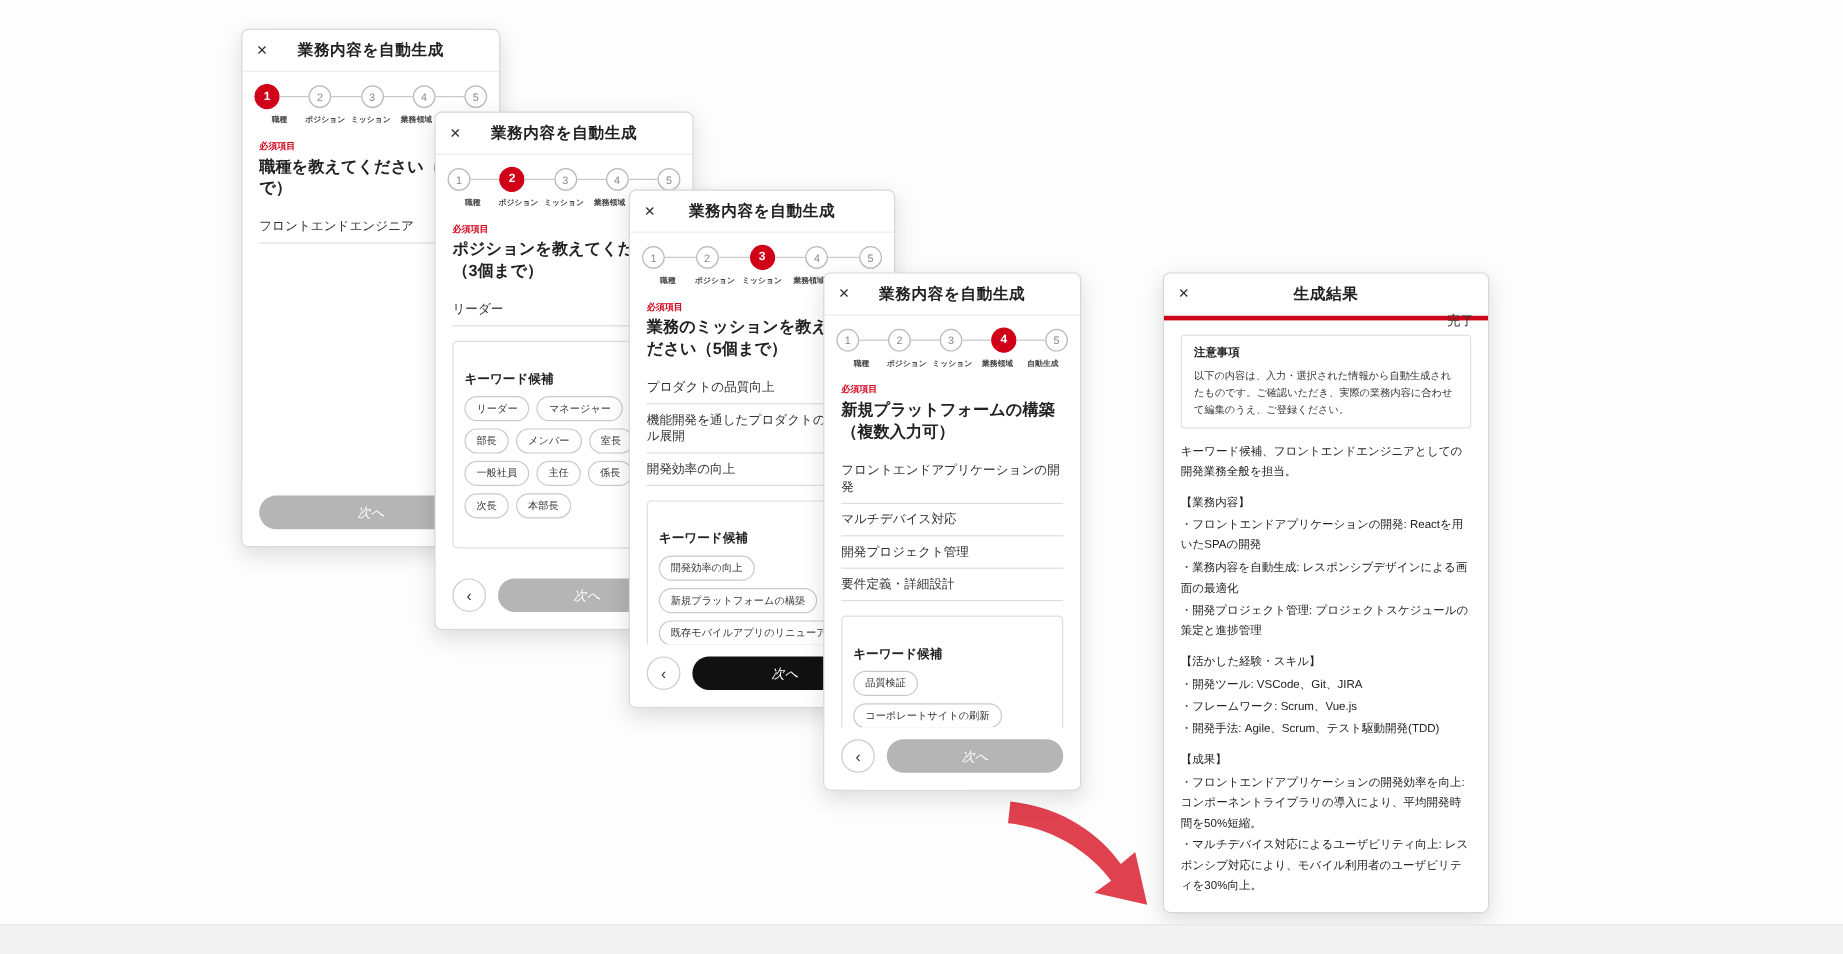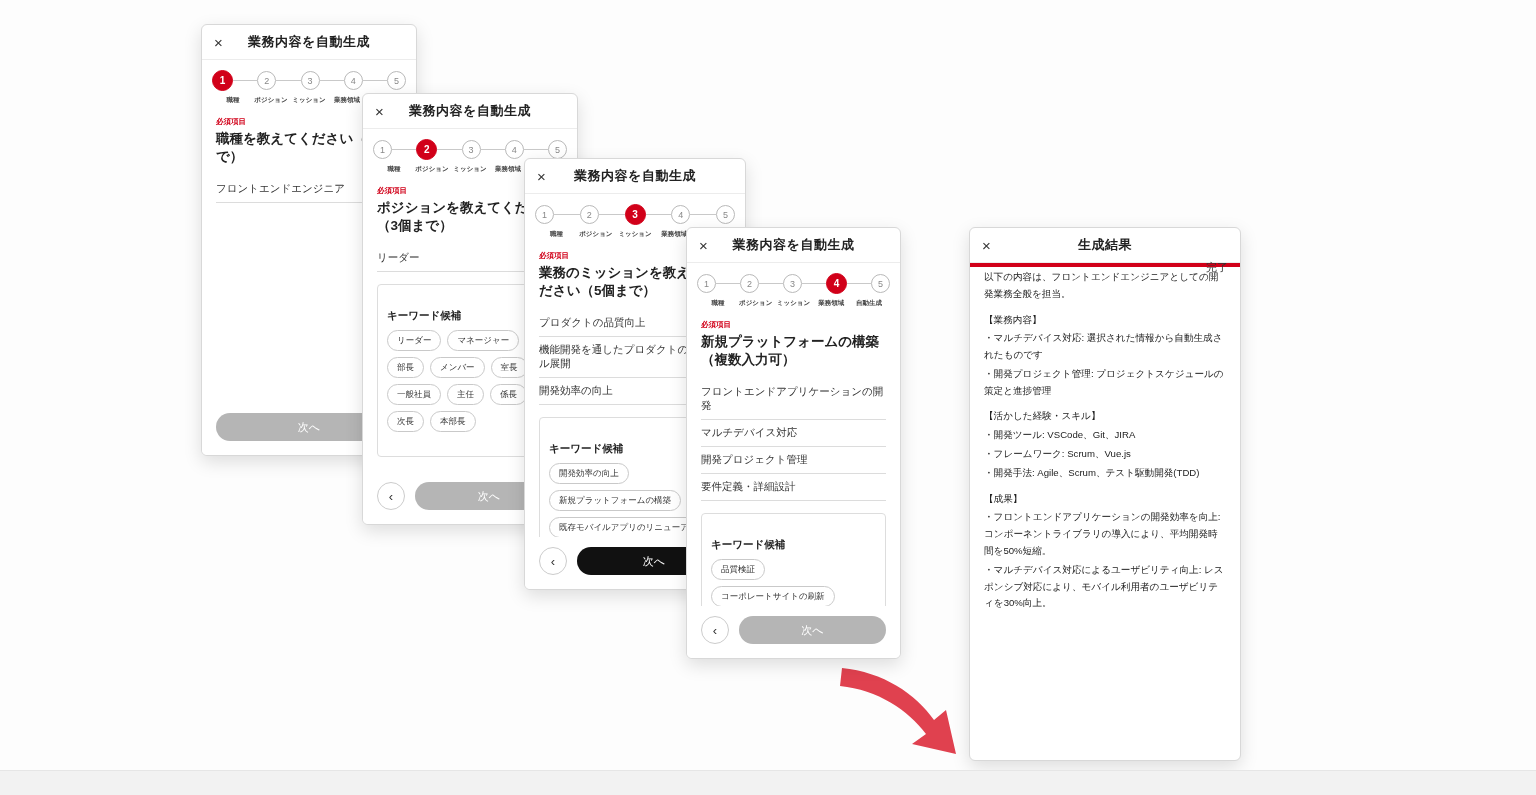--- a/index.html
+++ b/index.html
@@ -198,20 +198,21 @@
   .next-btn {
     flex: 1 1 auto;
     height: 28px;
     border-radius: 14px;
     background: #b5b5b5;
     color: #fff;
     display: flex;
     align-items: center;
     justify-content: center;
     font-size: 11px;
+    font-style: italic;
   }
   .next-btn.dark {
     background: #111111;
   }
 
   
   .result-accent {
     height: 4px;
     background: #d10019;
   }
@@ -450,24 +451,29 @@
     </div>
   </div>
 
   <div class="card" style="left:969px; top:227px; width:270px; height:532px;">
     <div class="card-header">
       <span class="close-x">×</span>
       <span class="card-title">生成結果</span>
       <span class="done-label">完了</span>
     </div>
     <div class="result-accent"></div>
+    <div class="notice-box">
+      <div class="notice-title">注意事項</div>
+      <div class="notice-text">以下の内容は、入力・選択された情報から自動生成されたものです。ご確認いただき、実際の業務内容に合わせて編集のうえ、ご登録ください。</div>
+    </div>
     <div class="result-text">
-      <p>以下の内容は、フロントエンドエンジニアとしての開発業務全般を担当。</p>
+      <p>キーワード候補、フロントエンドエンジニアとしての開発業務全般を担当。</p>
       <p class="gap">【業務内容】</p>
-      <p>・マルチデバイス対応: 選択された情報から自動生成されたものです</p>
+      <p>・フロントエンドアプリケーションの開発: Reactを用いたSPAの開発</p>
+      <p>・業務内容を自動生成: レスポンシブデザインによる画面の最適化</p>
       <p>・開発プロジェクト管理: プロジェクトスケジュールの策定と進捗管理</p>
       <p class="gap">【活かした経験・スキル】</p>
       <p>・開発ツール: VSCode、Git、JIRA</p>
       <p>・フレームワーク: Scrum、Vue.js</p>
       <p>・開発手法: Agile、Scrum、テスト駆動開発(TDD)</p>
       <p class="gap">【成果】</p>
       <p>・フロントエンドアプリケーションの開発効率を向上: コンポーネントライブラリの導入により、平均開発時間を50%短縮。</p>
       <p>・マルチデバイス対応によるユーザビリティ向上: レスポンシブ対応により、モバイル利用者のユーザビリティを30%向上。</p>
     </div>
 

